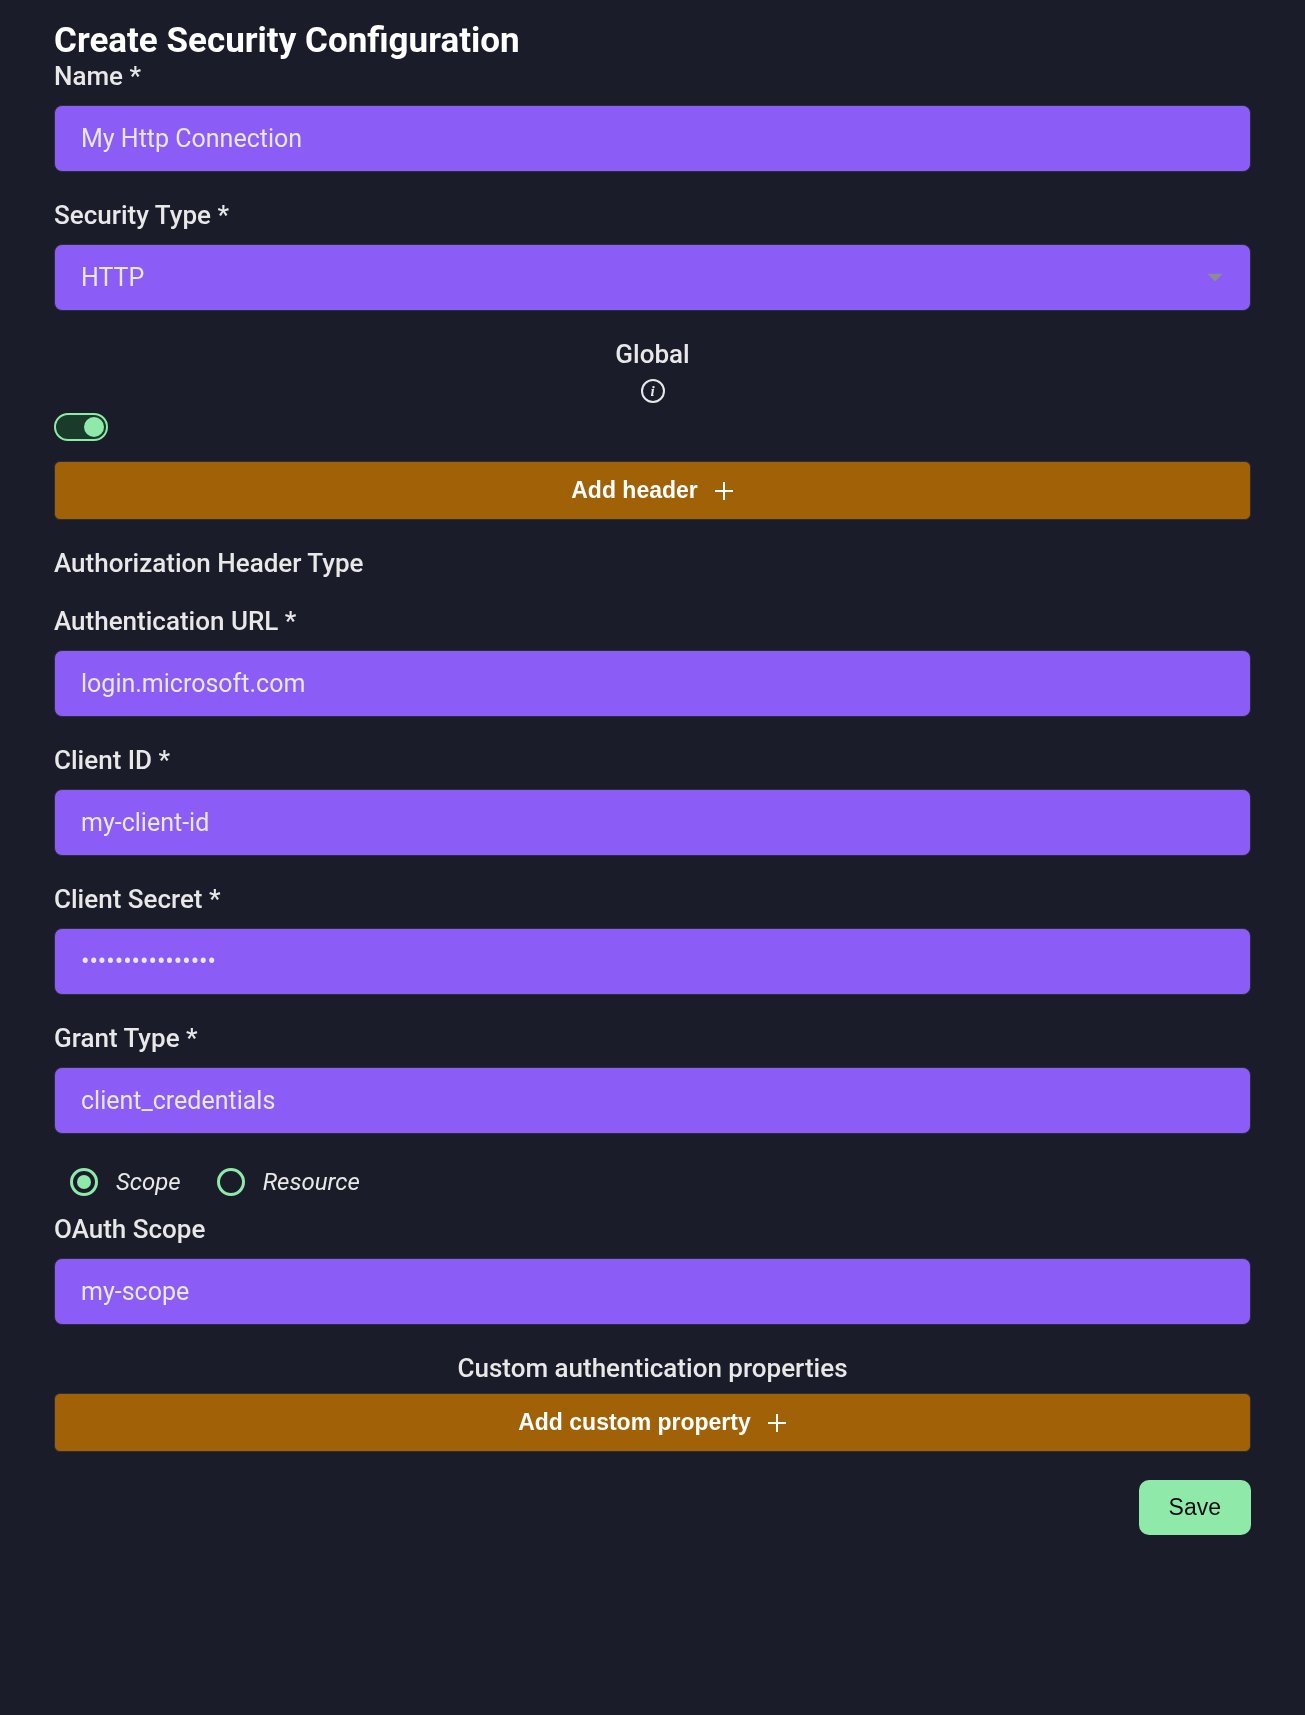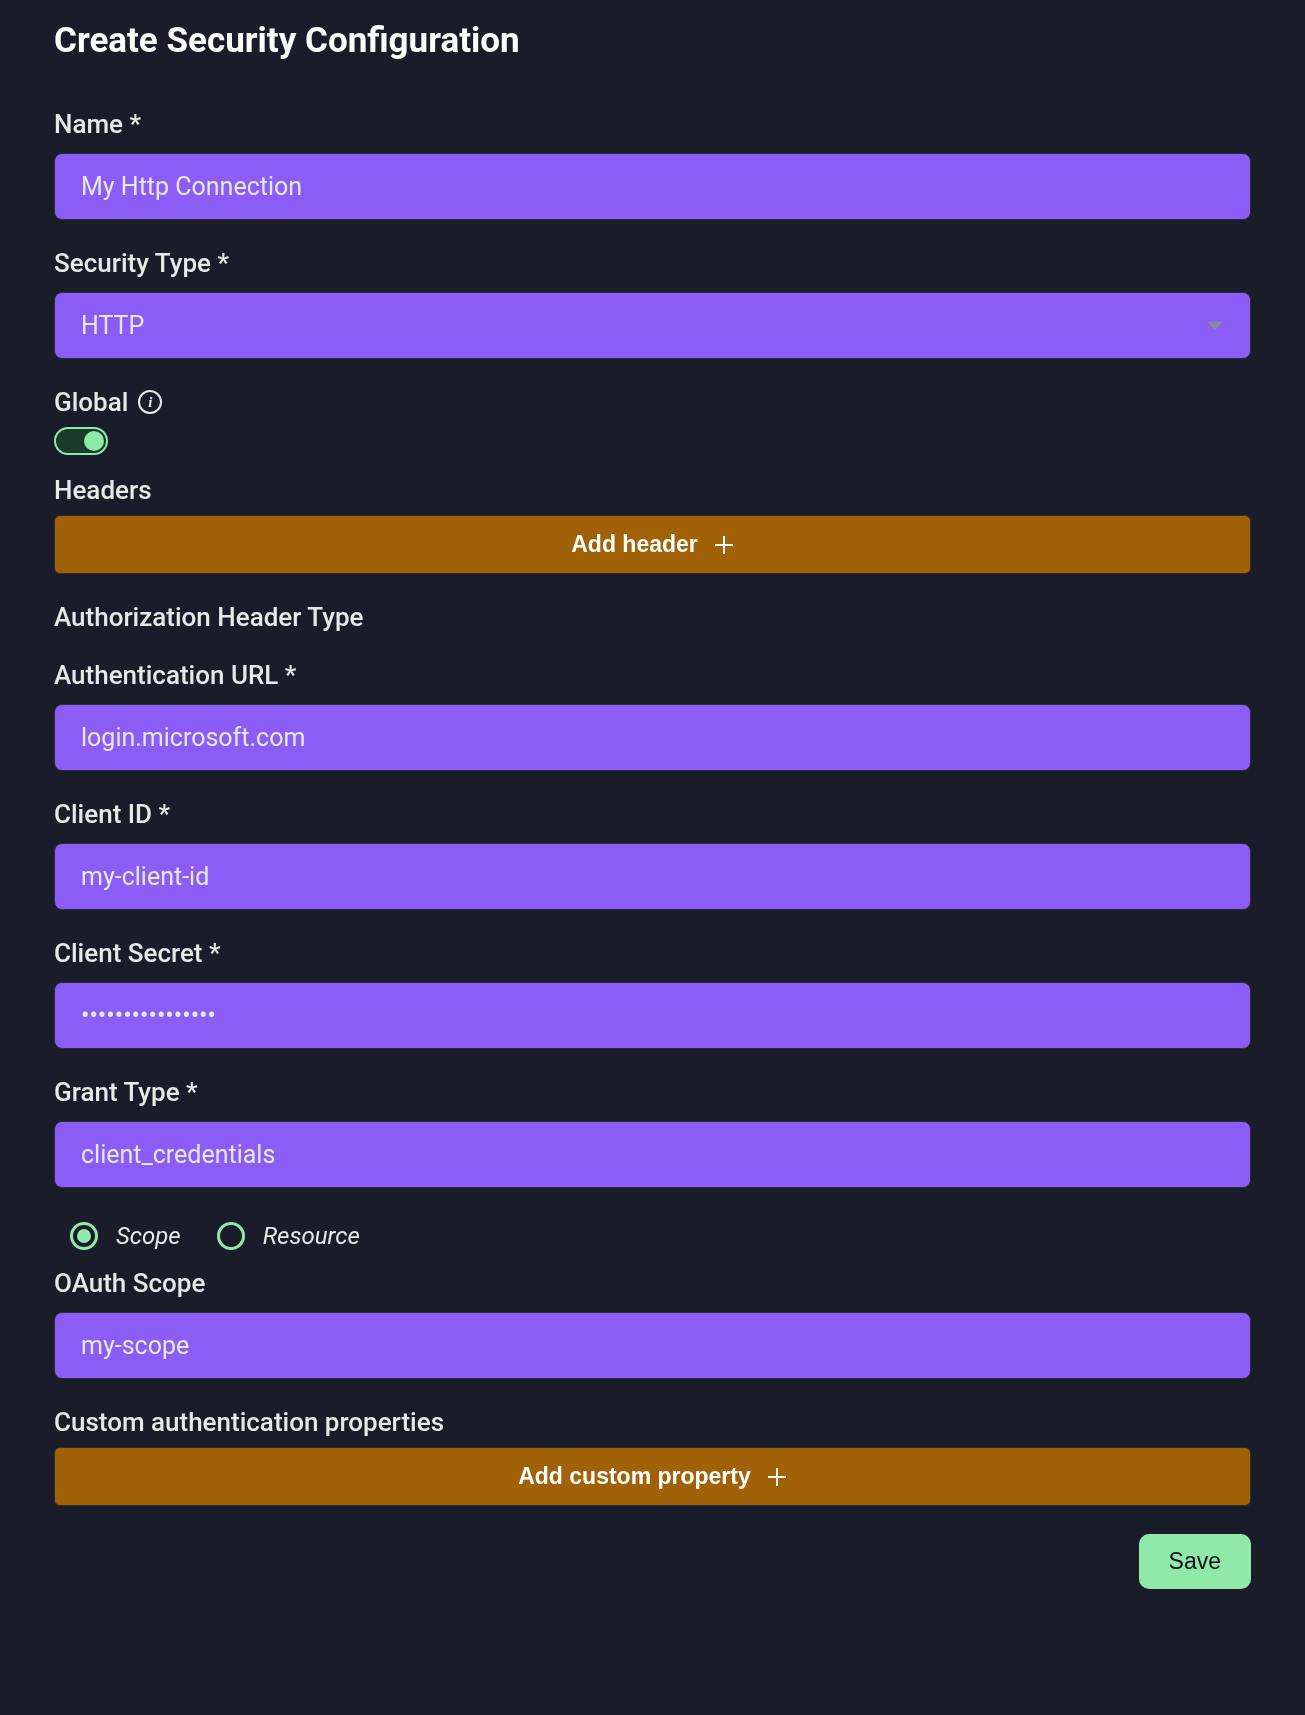--- a/index.html
+++ b/index.html
@@ -7,32 +7,31 @@
     background: #1a1d29;
     color: #e8e8e8;
     font-family: -apple-system, BlinkMacSystemFont, "Segoe UI", Roboto, sans-serif;
     padding: 20px 54px 40px 54px;
     min-width: 1305px;
   }
   .page-title {
     font-size: 35px;
     font-weight: 700;
     color: #ffffff;
-    margin-bottom: 48px;
   }
   .field-label {
     font-size: 26px;
     font-weight: 500;
     color: #e8e8e8;
     margin-bottom: 14px;
     display: flex;
     align-items: center;
     gap: 10px;
   }
-  .field-label.small-gap { margin-bottom: 10px; }
+  .field-label.small-gap { margin-bottom: 10px; flex-direction: column; }
   .text-input, .select-input {
     width: 100%;
     background: #8b5cf6;
     border: 1px solid #2a2d3a;
     border-radius: 8px;
     padding: 18px 26px;
     font-size: 25px;
     color: #e8e8e8;
     font-family: inherit;
     outline: none;
@@ -168,21 +167,20 @@
   <div class="field-label small-gap">
     <span>Global</span>
     <span class="info-icon">i</span>
   </div>
   <div class="toggle">
     <div class="toggle-knob"></div>
   </div>
 </div>
 
 <div class="field-group">
-  <div class="field-label small-gap">Headers</div>
   <button class="add-button">
     <span>Add header</span>
     <span class="plus-icon">
       <svg width="20" height="20" viewBox="0 0 20 20">
           <path d="M9 1h2v18H9z M1 9h18v2H1z" fill="currentColor"></path>
         </svg>
     </span>
   </button>
 </div>
 

